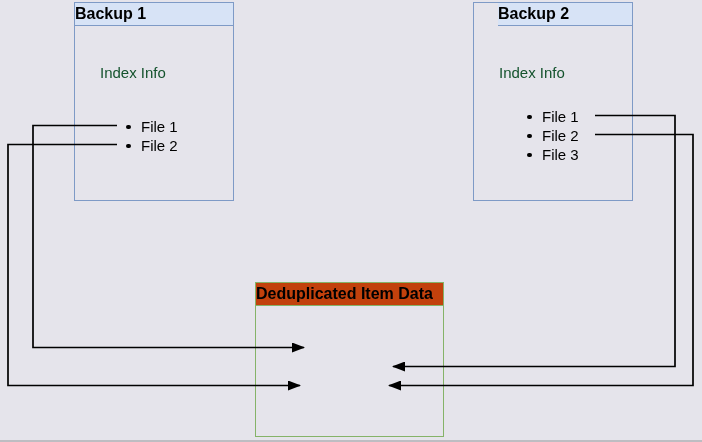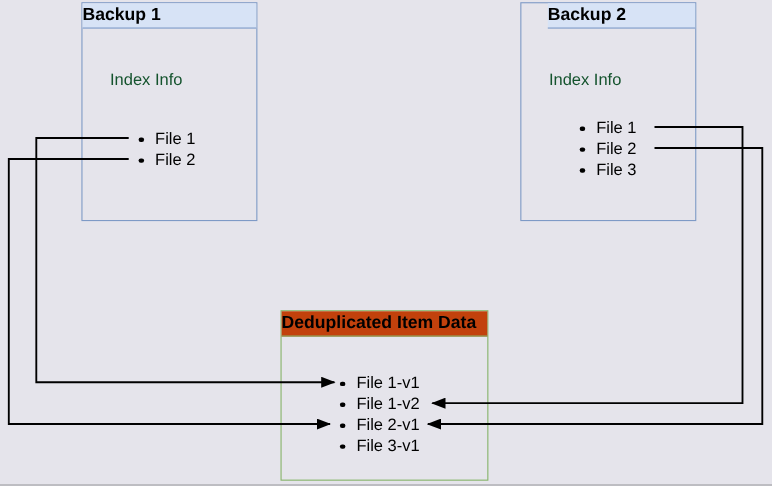--- a/index.html
+++ b/index.html
@@ -110,26 +110,20 @@
     <div class="subtitle">Index Info</div>
     <ul class="file-list">
       <li>File 1</li>
       <li>File 2</li>
       <li>File 3</li>
     </ul>
   </div>
 
   <div class="box green" id="dedup">
     <div class="box-header">Deduplicated Item Data</div>
-    <ul class="file-list">
-      <li>File 1-v1</li>
-      <li>File 1-v2</li>
-      <li>File 2-v1</li>
-      <li>File 3-v1</li>
-    </ul>
   </div>
 
   <svg class="connectors" viewBox="0 0 702 442">
     <defs>
       <marker id="arrowhead" markerUnits="userSpaceOnUse" markerWidth="13" markerHeight="10" refX="12" refY="5" orient="auto">
         <path d="M0,0 L13,5 L0,10 z" fill="#000"></path>
       </marker>
     </defs>
     <polyline points="117,125.5 33,125.5 33,347.5 304,347.5" marker-end="url(#arrowhead)"></polyline>
     <polyline points="117,144.5 8,144.5 8,385.5 300,385.5" marker-end="url(#arrowhead)"></polyline>

